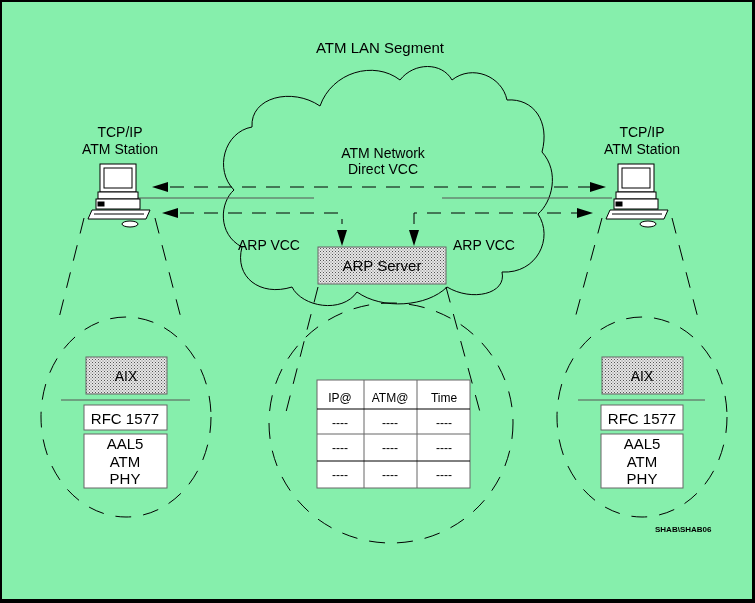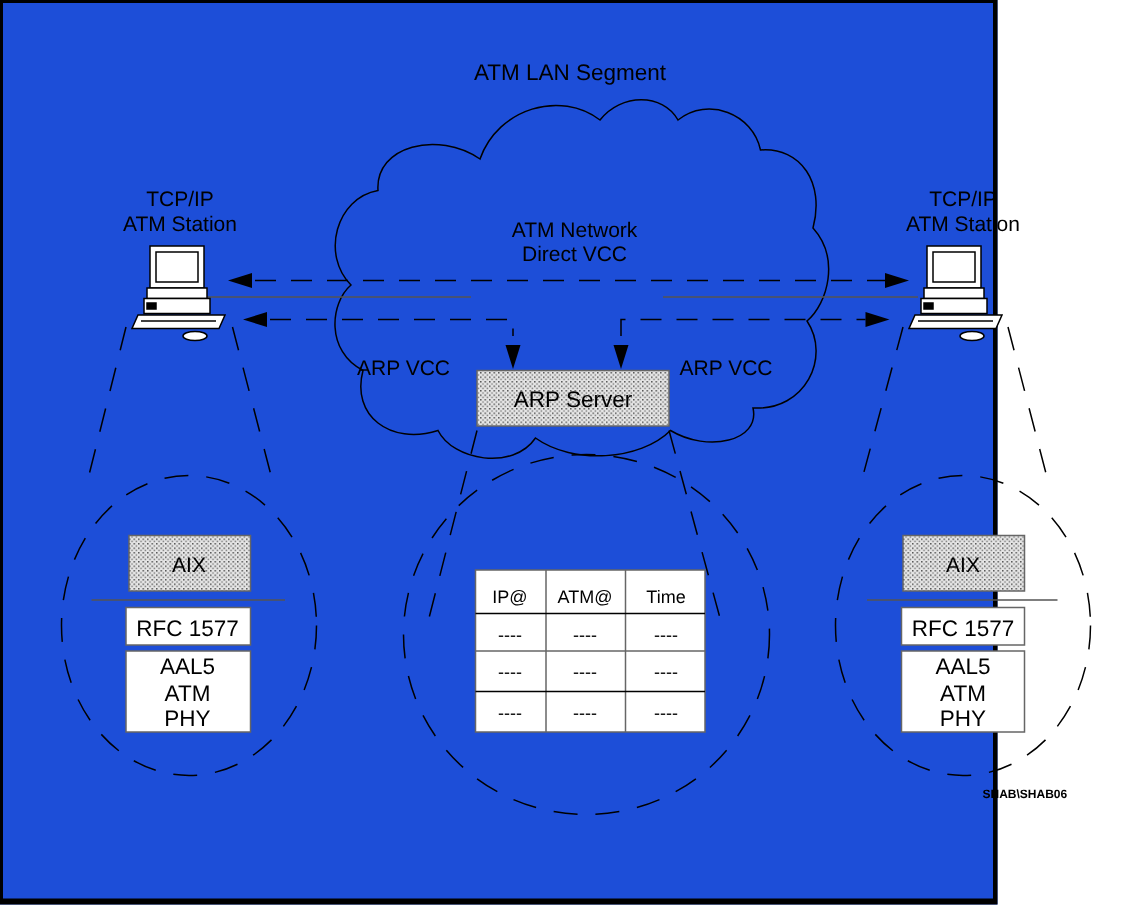--- a/index.html
+++ b/index.html
@@ -1,20 +1,20 @@
 <!DOCTYPE html>
 <html><head>
   <meta charset="utf-8">
   <style>
     html, body { margin: 0; padding: 0; background: #ffffff; }
     body { width: 755px; height: 603px; overflow: hidden; }
     #frame {
-      position: absolute; left: 0; top: 0; width: 665px; height: 603px;
+      position: absolute; left: 0; top: 0; width: 755px; height: 603px;
       box-sizing: border-box; border: 2px solid #000; border-bottom-width: 4px; border-right-width: 3px;
-      background: #1d4ed8;
+      background: #86efac;
     }
     svg { position: absolute; left: 0; top: 0; }
     .lbl { font-family: "Liberation Sans", sans-serif; fill: #000; }
     .big { font-size: 15px; }
     .mid { font-size: 14px; }
     .sm { font-size: 12px; }
     .tiny { font-size: 8px; font-weight: bold; }
     .dash { stroke: #000; stroke-width: 1; fill: none; stroke-dasharray: 14 10; }
     .dashc { stroke: #000; stroke-width: 1; fill: none; stroke-dasharray: 16 12; }
     .solid { stroke: #555; stroke-width: 1; fill: none; }

